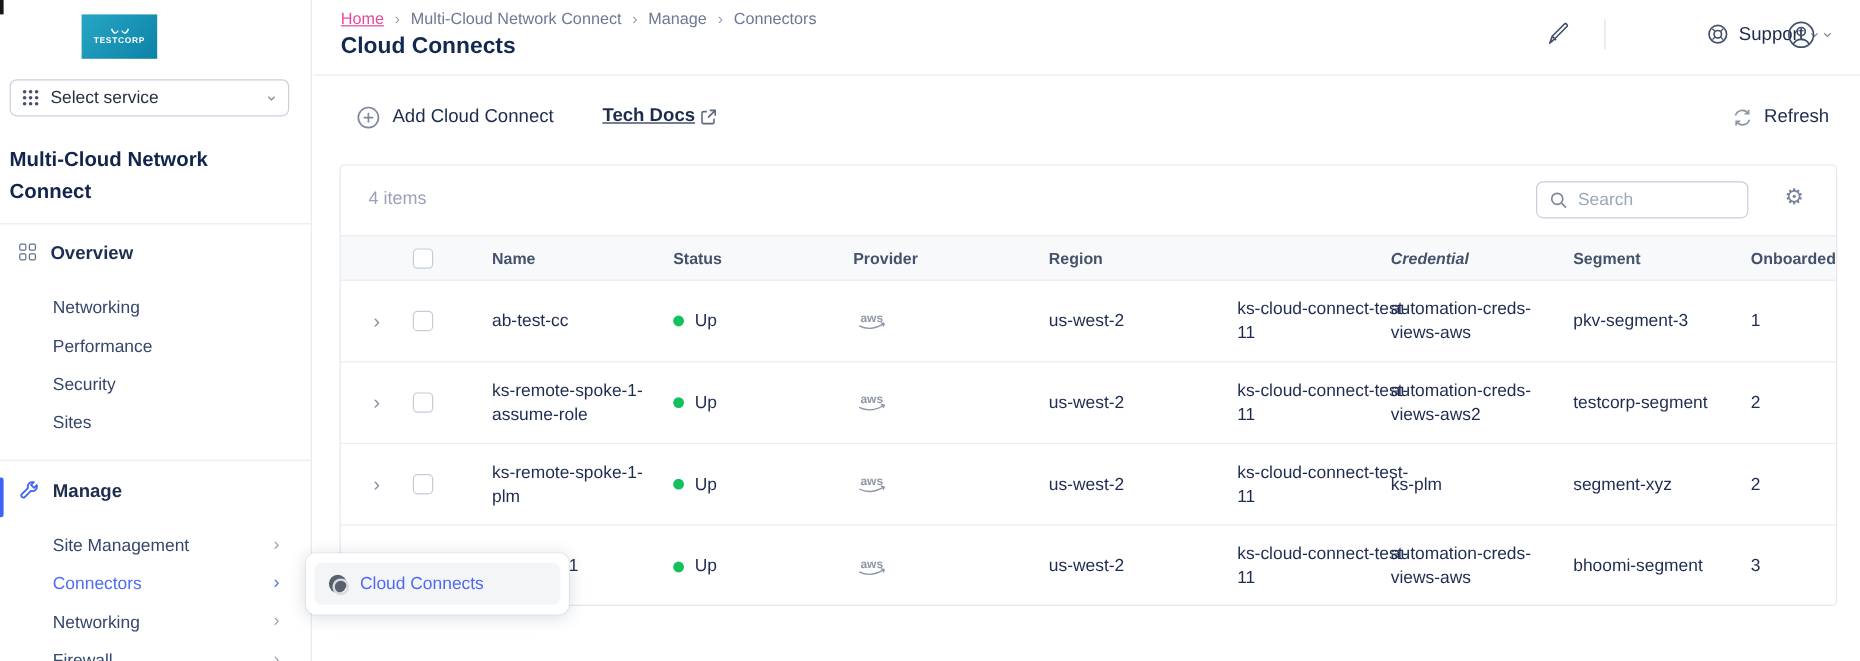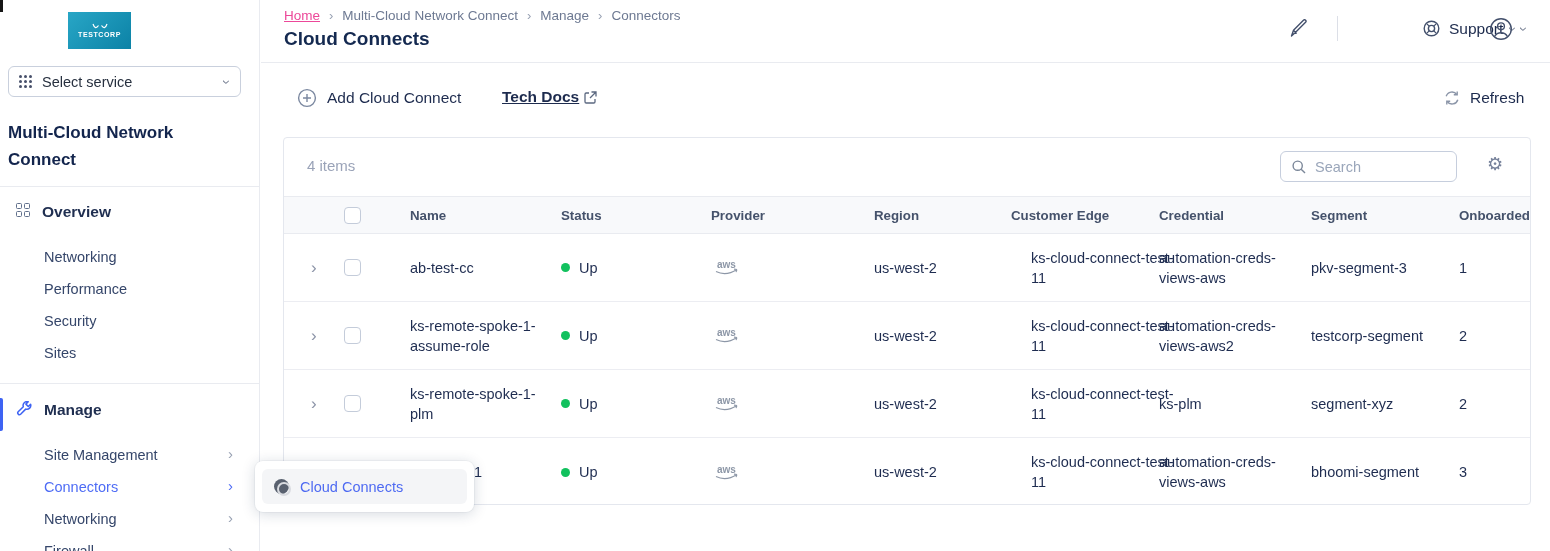--- a/index.html
+++ b/index.html
@@ -101,21 +101,21 @@
     font-weight:bold; color:#45526b; white-space:nowrap; }
   .rows { position:absolute; left:0; top:96px; width:1290px; }
   .row { position:relative; height:68px; border-bottom:1px solid #ecedf2; }
   .row:last-child { border-bottom:none; }
   .cell { position:absolute; top:0; height:100%; display:flex; align-items:center;
     font-size:14.5px; color:#1e2c50; line-height:20px; }
   .c-exp { left:27px; } .c-cb { left:60px; } .c-name { left:126px; width:148px; }
   .c-status { left:277px; } .c-prov { left:427px; } .c-region { left:590px; }
   .c-ce { left:727px; width:145px;margin-left:20px; } .c-cred { left:875px; width:152px; }
   .c-seg { left:1027px; width:145px; } .c-onb { left:1175px; } .h-name { left:126px; } .h-status { left:277px; } .h-prov { left:427px; }
-  .h-region { left:590px; } .h-ce { left:727px; } .h-cred { left:875px; } .h-seg { left:1027px; }
+  .h-region { left:590px; } .h-ce { left:727px; } .h-cred { left:875px;font-style:italic; } .h-seg { left:1027px; }
   .h-onb { left:1175px; }
   .expand-chev { color:#8b93a7; font-size:17px; cursor:pointer; }
   .expand-chev::before { content:"\203A"; }
   .cb { appearance:none; -webkit-appearance:none; width:17px; height:17px;
     border:1.5px solid #c4ccda; border-radius:4px; background:#fff; cursor:pointer; margin:0; }
   .status-dot { width:9px; height:9px; border-radius:50%; background:#12c15e; margin-right:9px;
     flex:0 0 9px; }
   .name-frag { padding-left:64px; }
   svg.ic { display:block; }
 </style>
@@ -264,21 +264,20 @@
       <input type="text" placeholder="Search" style="">
     </div>
     <span class="gear-icon"></span>
 
     <div class="thead">
       <input type="checkbox" class="cb" style="position: absolute; left: 60px; top: 10px;">
       <div class="th h-name">Name</div>
       <div class="th h-status">Status</div>
       <div class="th h-prov">Provider</div>
       <div class="th h-region">Region</div>
-      <div class="th h-ce">Customer Edge</div>
       <div class="th h-cred">Credential</div>
       <div class="th h-seg">Segment</div>
       <div class="th h-onb">Onboarded V</div>
     </div>
 
     <div class="rows">
 
       <div class="row">
         <div class="cell c-exp">
             <span class="expand-chev"></span>

